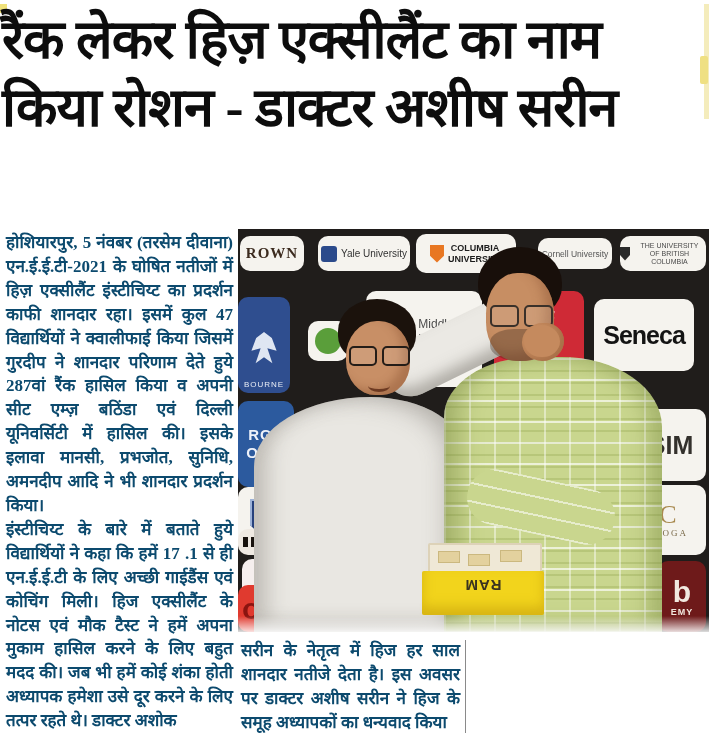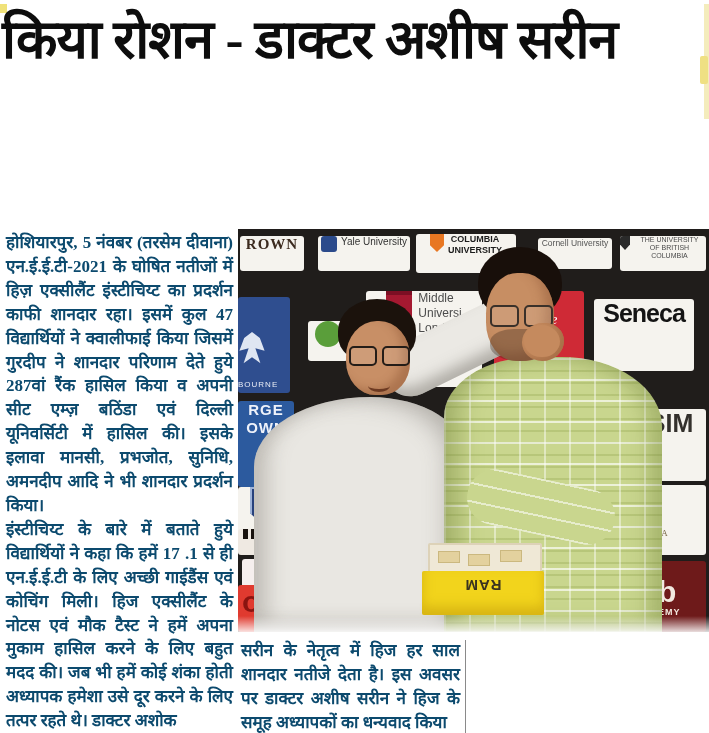--- a/index.html
+++ b/index.html
@@ -30,22 +30,22 @@
   .artifact{position:absolute;}
   .art-right-strip{left:704px;top:4px;width:5px;height:115px;background:#f4ecbc;}
   .art-right-blob{left:700px;top:56px;width:8px;height:28px;background:#efe083;border-radius:2px;}
   .art-top-left{left:0px;top:4px;width:7px;height:9px;background:#f0e27a;}
   
   .photo{
     position:absolute;left:238px;top:229px;width:471px;height:403px;
     background:#201d1b;overflow:hidden;
     font-family:"Liberation Sans","DejaVu Sans",sans-serif;
   }
-  .tile{position:absolute;background:#f5f3ee;border-radius:3px;overflow:hidden;
-        display:flex;align-items:flex-start;justify-content:center;z-index:1;}
+  .tile{position:absolute;background:#f5f3ee;border-radius:10px;overflow:hidden;
+        display:flex;align-items:center;justify-content:center;z-index:1;}
   .tile .logo-txt{text-align:center;}
   
   .t-brown{left:2px;top:7px;width:64px;height:35px;font-weight:bold;font-size:15px;color:#3c2b1f;letter-spacing:1px;font-family:"Liberation Serif",serif;}
   .t-yale{left:80px;top:7px;width:92px;height:35px;font-size:10px;color:#333;gap:4px;}
   .yale-sq{width:16px;height:16px;background:#2b4a8b;border-radius:3px;flex:none;}
   .t-princeton{left:178px;top:5px;width:100px;height:39px;font-size:9px;font-weight:bold;color:#1c1c1c;gap:4px;line-height:11px;}
   .p-shield{width:14px;height:18px;background:#e87722;flex:none;clip-path:polygon(0 0,100% 0,100% 62%,50% 100%,0 62%);}
   .t-cornell{left:300px;top:9px;width:74px;height:31px;font-size:8.5px;color:#555;font-family:Liberation Sans, sans-serif;}
   .t-ubc{left:382px;top:7px;width:86px;height:35px;font-size:7px;color:#4a4a4a;gap:3px;line-height:8px;text-align:left;}
   .ubc-crest{width:10px;height:14px;background:#2a2a2a;flex:none;clip-path:polygon(0 0,100% 0,100% 60%,50% 100%,0 60%);}
@@ -134,20 +134,21 @@
 </head>
 <body>
 
 <div class="page">
 
   <div class="artifact art-top-left"></div>
   <div class="artifact art-right-strip"></div>
   <div class="artifact art-right-blob"></div>
 
   <div class="headline">
+    <span class="hl">रैंक लेकर हिज़ एक्सीलैंट का नाम</span>
     <span class="hl">किया रोशन - डाक्टर अशीष सरीन</span>
   </div>
 
   <div class="col left-col">
     <p><span class="dateline">होशियारपुर, 5 नंवबर (तरसेम दीवाना)</span><span> एन.ई.ई.टी-2021 के घोषित नतीजों में हिज़ एक्सीलैंट इंस्टीचिय्ट का प्रदर्शन काफी शानदार रहा। इसमें कुल 47 विद्यार्थियों ने क्वालीफाई किया जिसमें गुरदीप ने शानदार परिणाम देते हुये 287वां रैंक हासिल किया व अपनी सीट एम्ज़ बठिंडा एवं दिल्ली यूनिवर्सिटी में हासिल की। इसके इलावा मानसी, प्रभजोत, सुनिधि, अमनदीप आदि ने भी शानदार प्रदर्शन किया।</span></p>
     <p>इंस्टीचिय्ट के बारे में बताते हुये विद्यार्थियों ने कहा कि हमें 17 .1 से ही एन.ई.ई.टी के लिए अच्छी गाईडैंस एवं कोचिंग मिली। हिज एक्सीलैंट के नोटस एवं मौक टैस्ट ने हमें अपना मुकाम हासिल करने के लिए बहुत मदद की। जब भी हमें कोई शंका होती अध्यापक हमेशा उसे दूर करने के लिए तत्पर रहते थे। डाक्टर अशोक</p>
   </div>
 
   <div class="photo">
 

